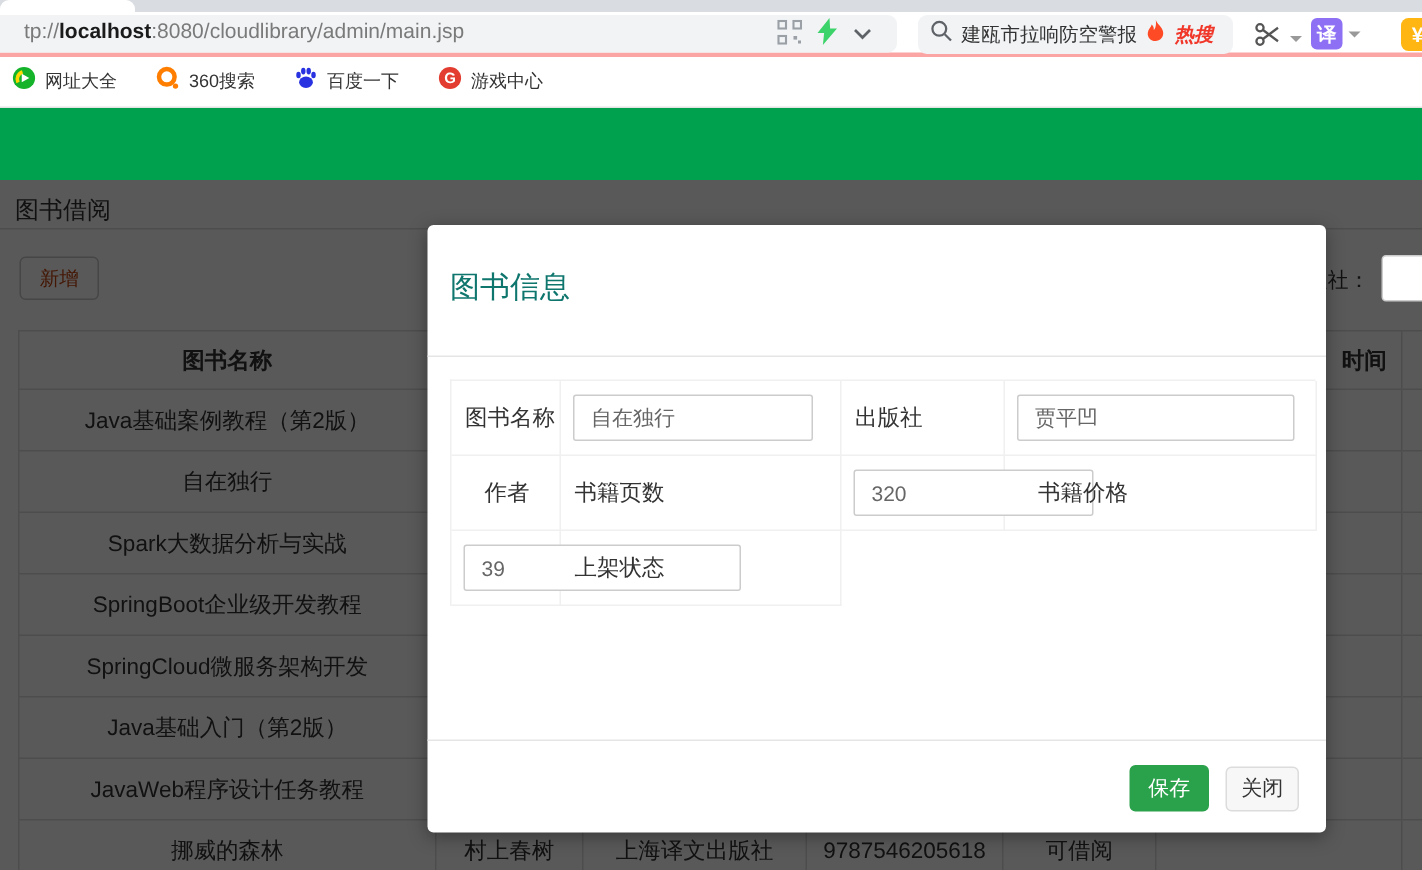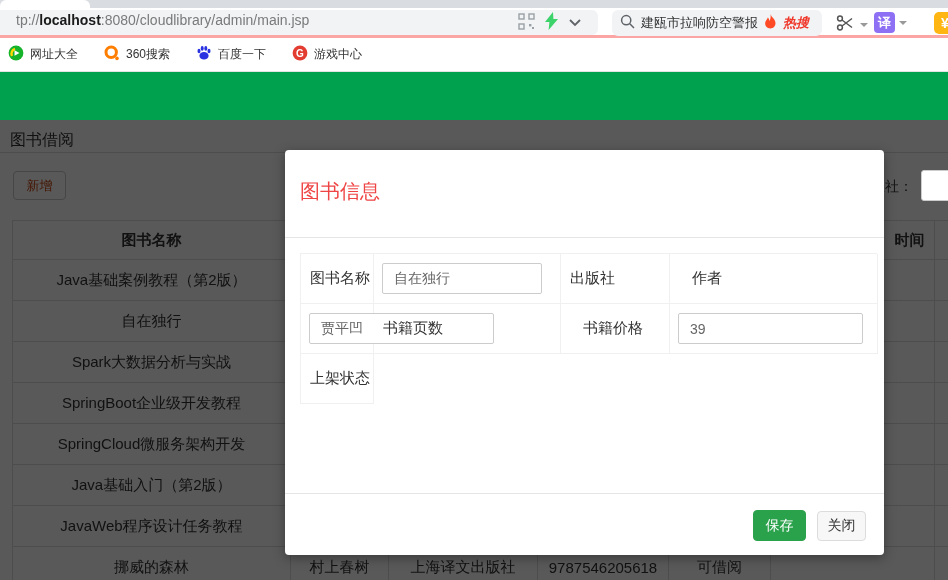--- a/index.html
+++ b/index.html
@@ -41,21 +41,21 @@
   #book-table td { height:41px; }
   th.th-time { text-align:left; padding-left:114px; }
   th.th-ops  { text-align:left; padding-left:3px; }
 
   
   #backdrop { left:0; top:120px; width:948px; height:460px; background:rgba(0,0,0,0.65); z-index:10; }
   #filter-input { left:921px; top:170px; width:110px; height:31px; border:1px solid #ccc; border-radius:3px; background:#fff; z-index:11; padding:0 8px; font-size:14px; }
 
   
   #modal { left:285px; top:150px; width:599px; height:405px; background:#fff; border-radius:4px; z-index:20; box-shadow:0 3px 12px rgba(0,0,0,0.35); }
-  #modal-title { left:15px; top:28px; font-size:20px; color:#ef4444; }
+  #modal-title { left:15px; top:28px; font-size:20px; color:#0f766e; }
   #modal-head-divider { left:0; top:87px; width:599px; border-top:1px solid #e5e5e5; }
   #form-grid { left:15px; top:103px; width:577px; display:grid; grid-template-columns:73px 187px 109px 208px; grid-auto-rows:50px; border-top:1px solid #f0f0f0; border-left:1px solid #f0f0f0; }
   .fcell { border-right:1px solid #f0f0f0; border-bottom:1px solid #f0f0f0; display:flex; align-items:center; }
   .flabel { font-size:15px; color:#333; padding-left:9px; }
   .flabel2 { padding-left:22px; }
   .finput { margin-left:8px; width:160px; height:31px; border:1px solid #ccc; border-radius:2px; font-size:14px; color:#666; padding:0 11px; background:#fff; }
   .finput-wide { width:185px; }
   .fselect-wrap { position:relative; margin-left:8px; width:161px; height:31px; }
   .fselect { width:100%; height:100%; border:1px solid #ccc; border-radius:2px; font-size:14px; color:#333; padding:0 11px; background:#fff; appearance:none; -webkit-appearance:none; }
   .select-chevron { position:absolute; right:12px; top:10px; width:7px; height:7px; border-right:2px solid #444; border-bottom:2px solid #444; transform:rotate(45deg); pointer-events:none; }
@@ -274,28 +274,31 @@
           <span class="flabel">图书名称</span>
         </div>
       <div class="fcell">
           <input class="finput" value="自在独行" style="">
         </div>
 
       <div class="fcell">
           <span class="flabel">出版社</span>
         </div>
       <div class="fcell">
+          <input class="finput finput-wide" value="贾平凹" style="">
+        </div>
+      <div class="fcell">
           <span class="flabel flabel2">作者</span>
         </div>
-      <div class="fcell">
-          <input class="finput finput-wide" value="贾平凹" style="">
-        </div>
 
       <div class="fcell">
           <span class="flabel">书籍页数</span>
+        </div>
+      <div class="fcell">
+          <input class="finput" value="320" style="">
         </div>
       <div class="fcell">
           <span class="flabel flabel2">书籍价格</span>
         </div>
       <div class="fcell">
           <input class="finput finput-wide" value="39" style="">
         </div>
 
       <div class="fcell">
           <span class="flabel">上架状态</span>

